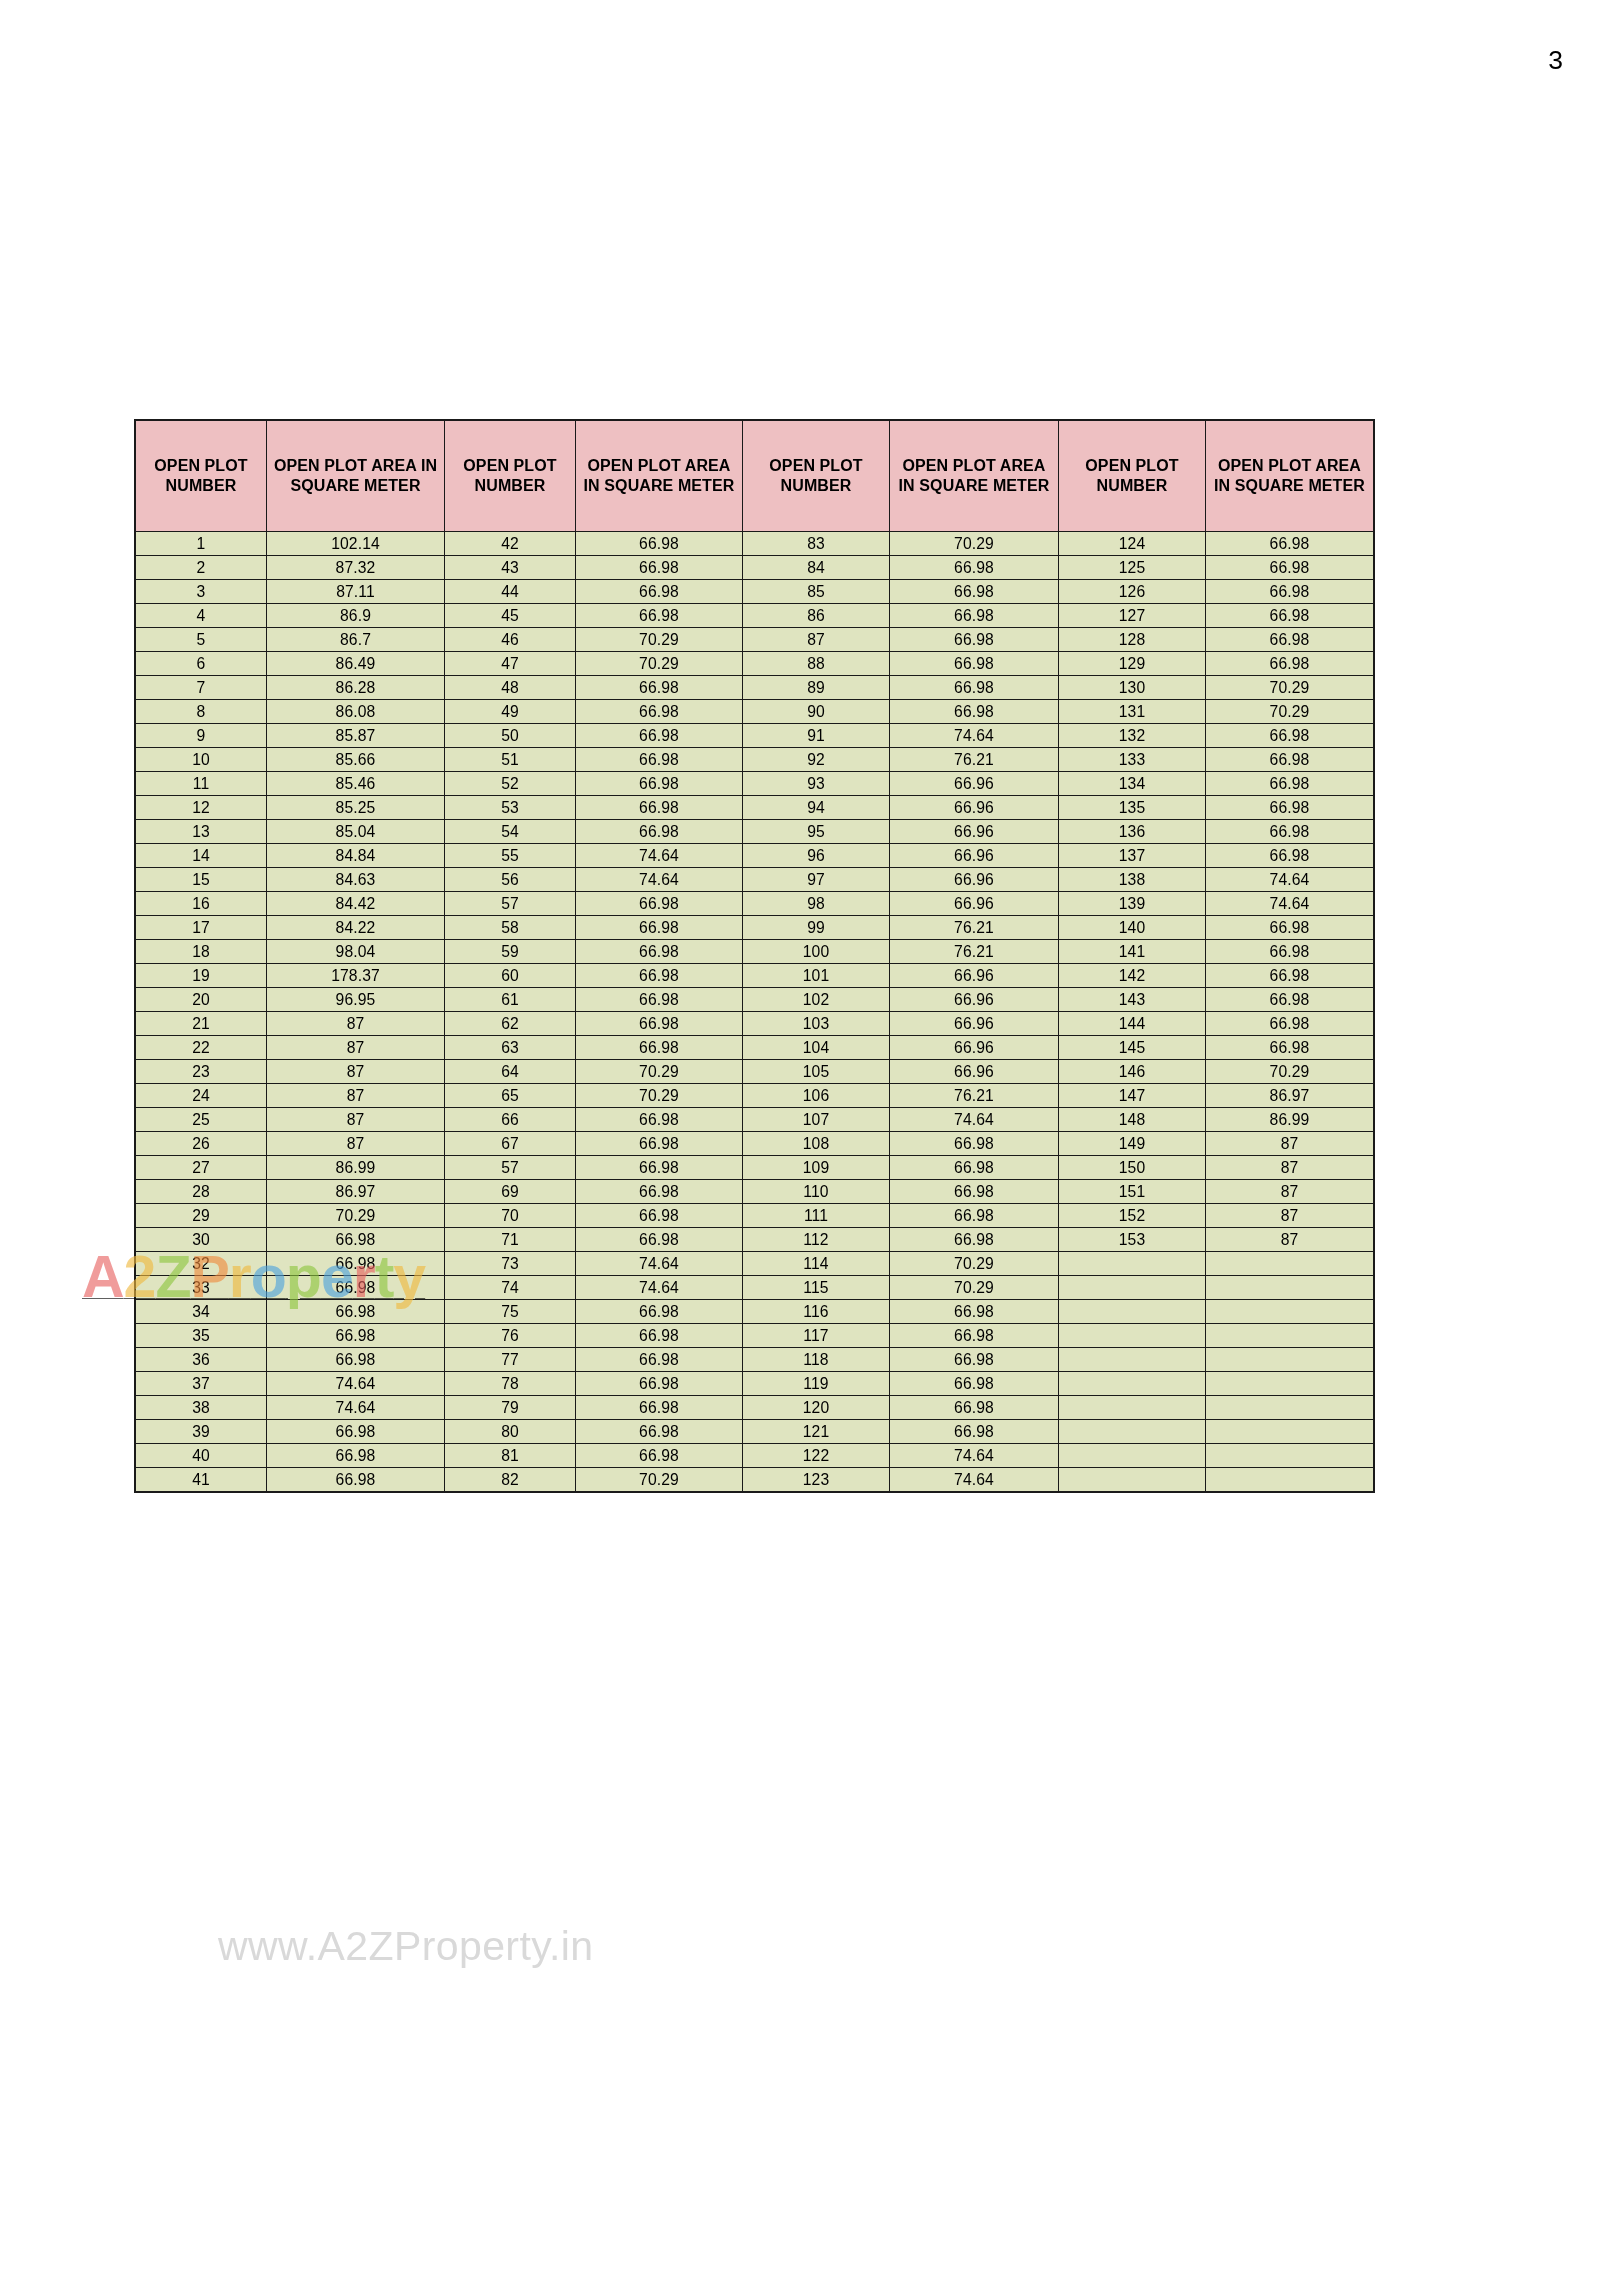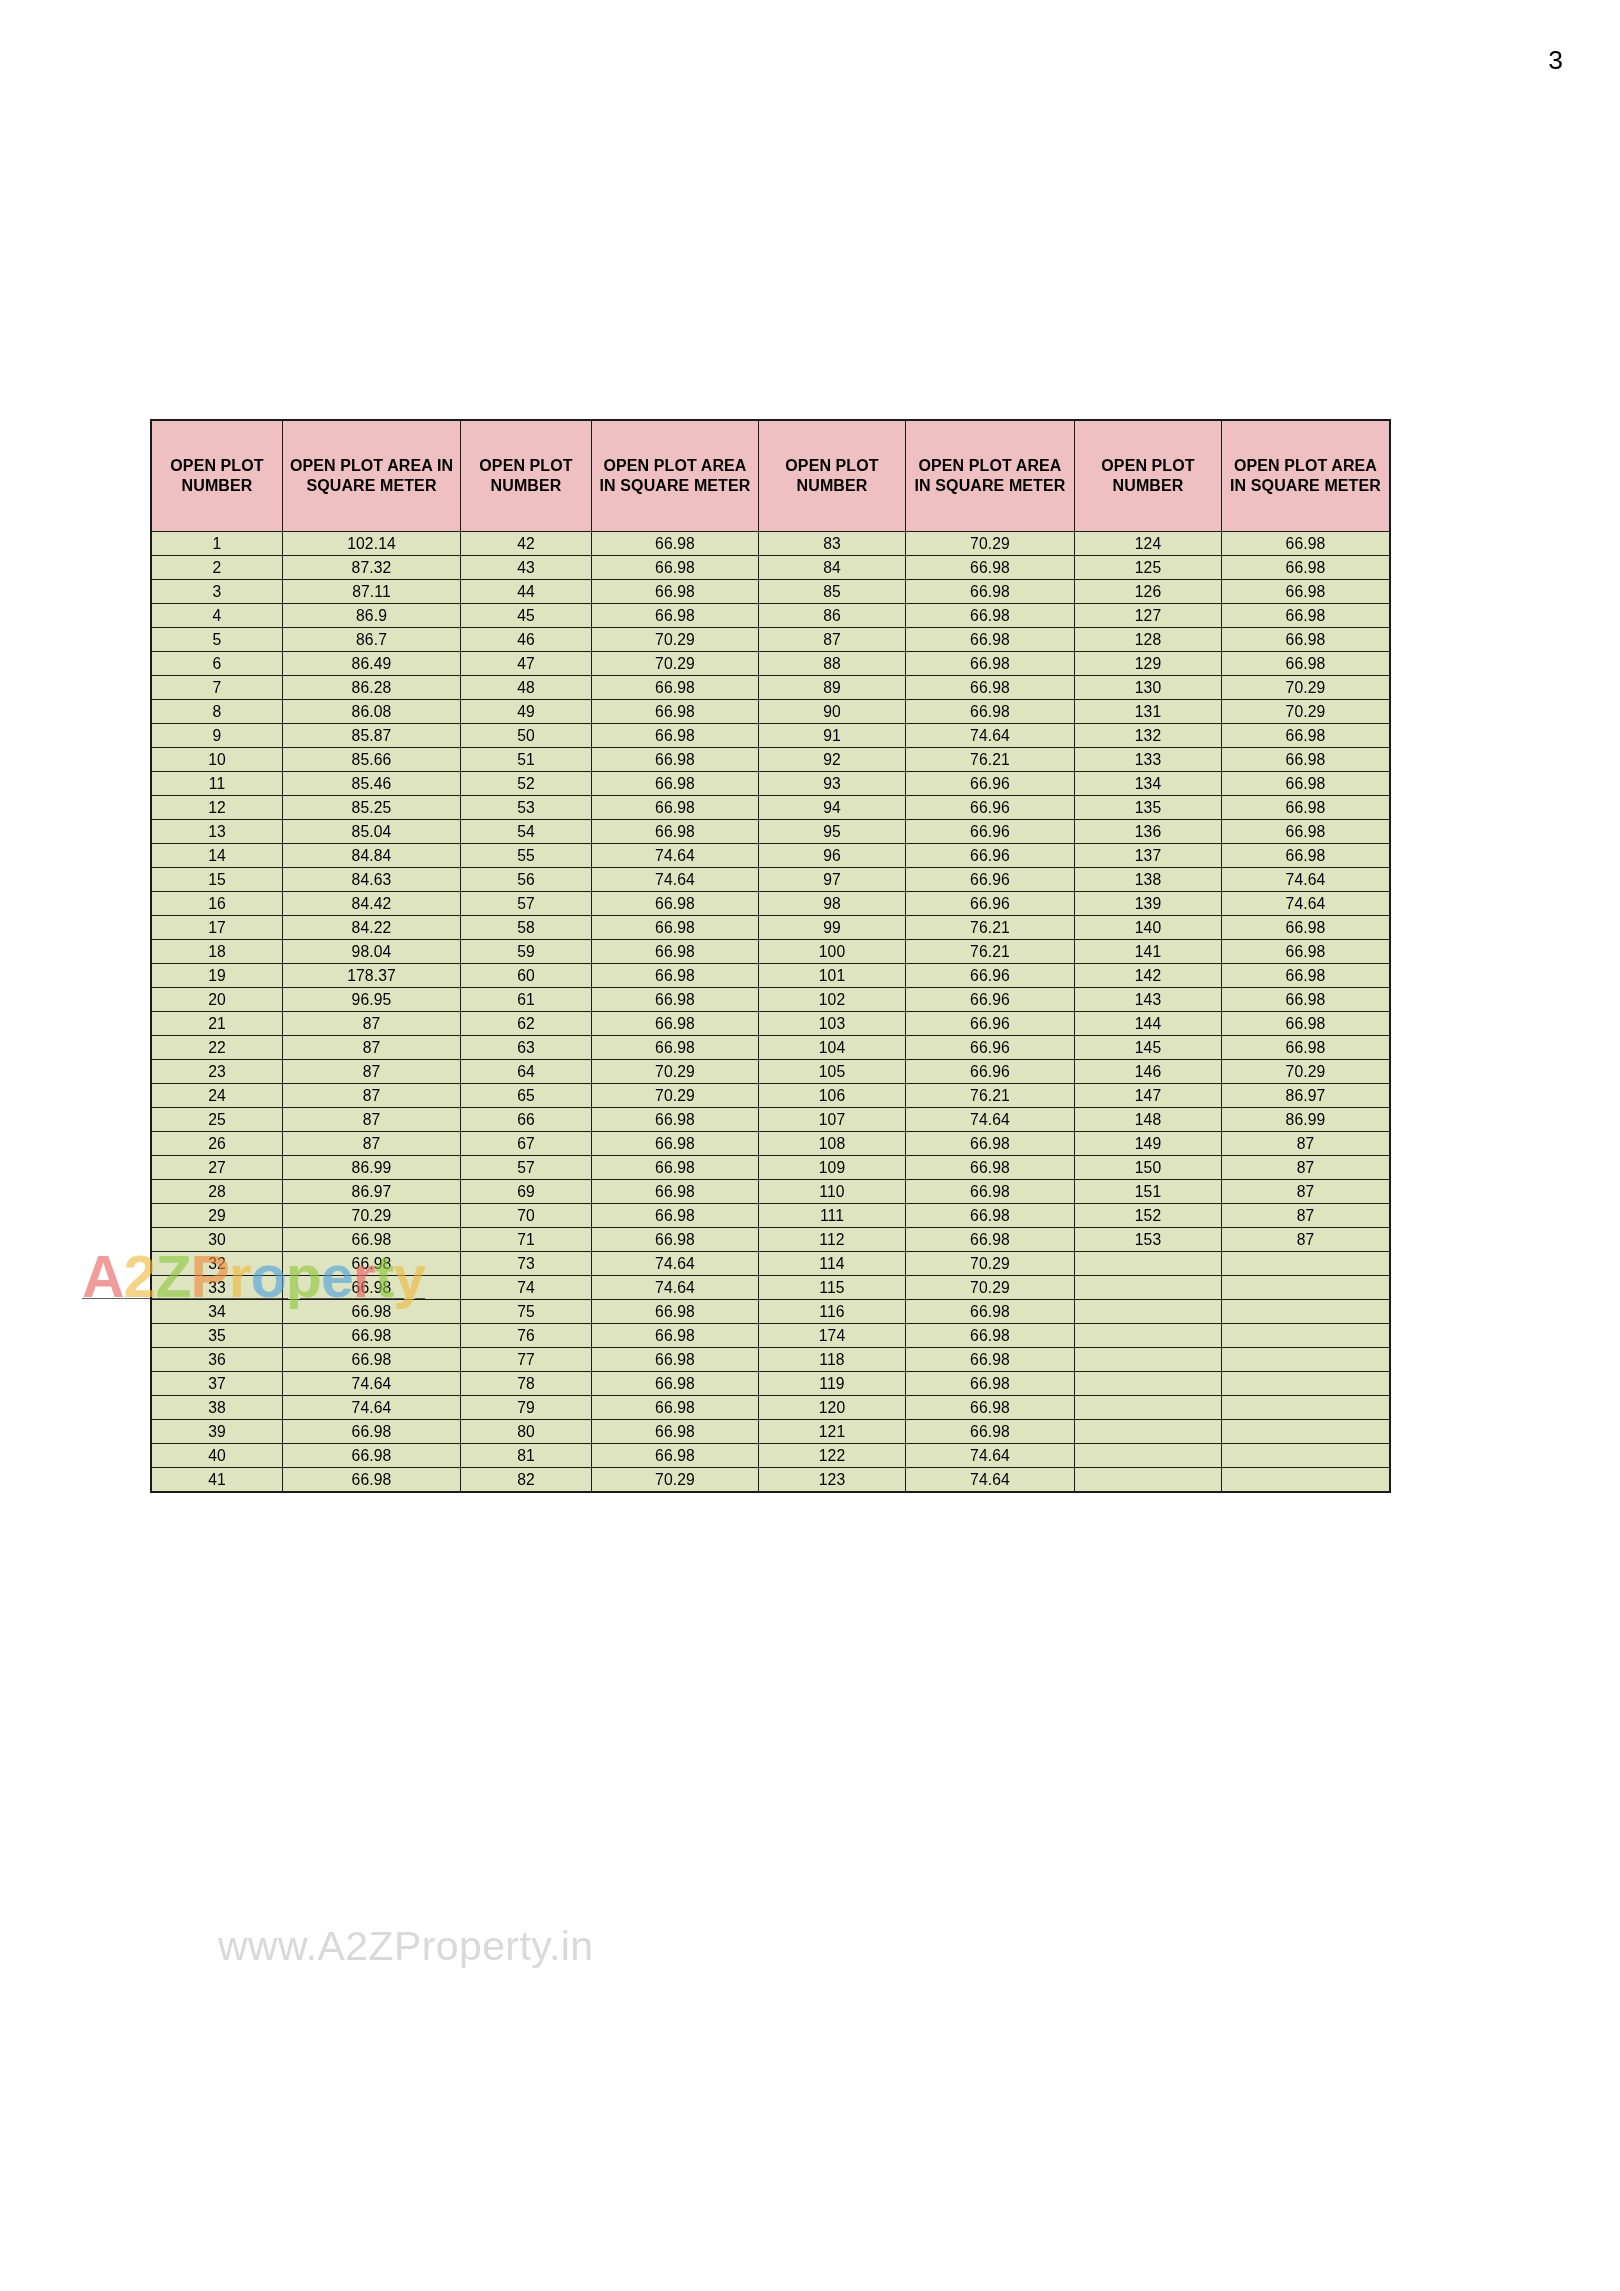--- a/index.html
+++ b/index.html
@@ -25,21 +25,20 @@
     font-family: "Liberation Sans", sans-serif;
     line-height: 1;
   }
 
   
   #plot-table-wrap {
     position: absolute;
     left: 135px;
     top: 420px;
     width: 1238px;
-    margin-left: 16px;
   }
 
   table#plot-table {
     border-collapse: collapse;
     table-layout: fixed;
     width: 1238px;
     background: #dfe4c0;
   }
 
   table#plot-table th,
@@ -493,21 +492,21 @@
           <td>116</td>
           <td>66.98</td>
           <td class="empty-cell"></td>
           <td class="empty-cell"></td>
         </tr>
         <tr>
           <td>35</td>
           <td>66.98</td>
           <td>76</td>
           <td>66.98</td>
-          <td>174</td>
+          <td>117</td>
           <td>66.98</td>
           <td class="empty-cell"></td>
           <td class="empty-cell"></td>
         </tr>
         <tr>
           <td>36</td>
           <td>66.98</td>
           <td>77</td>
           <td>66.98</td>
           <td>118</td>

